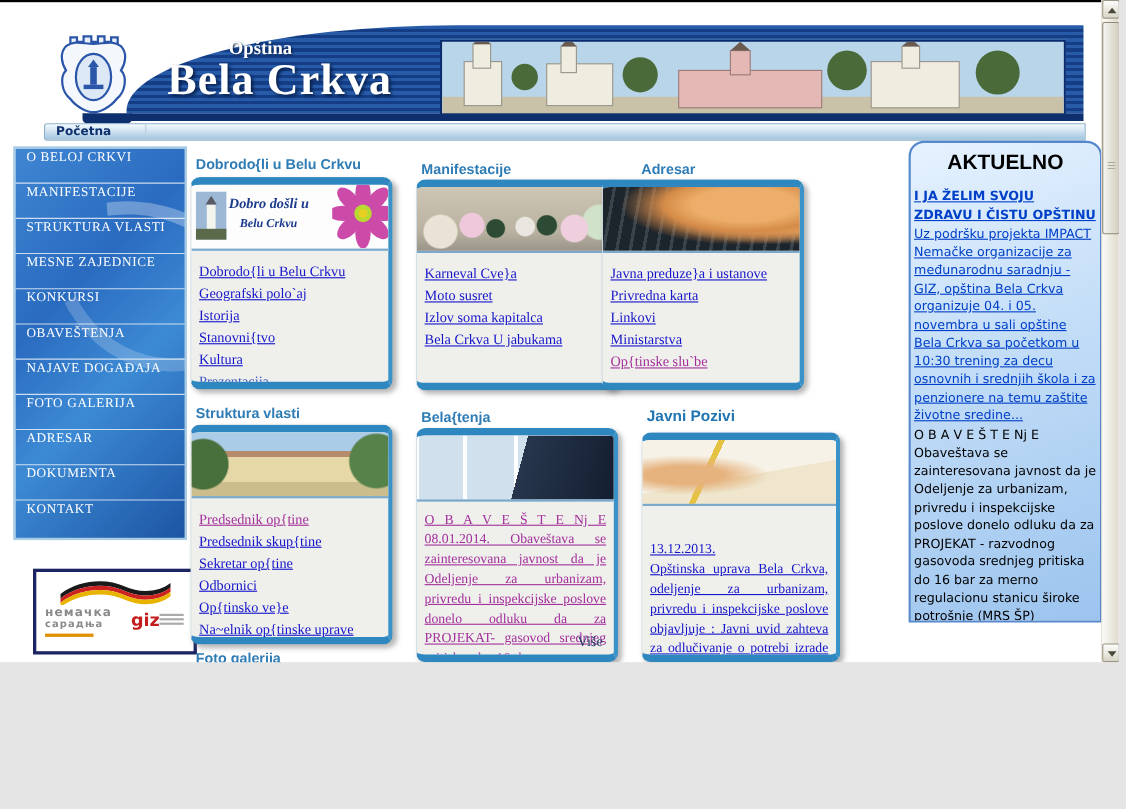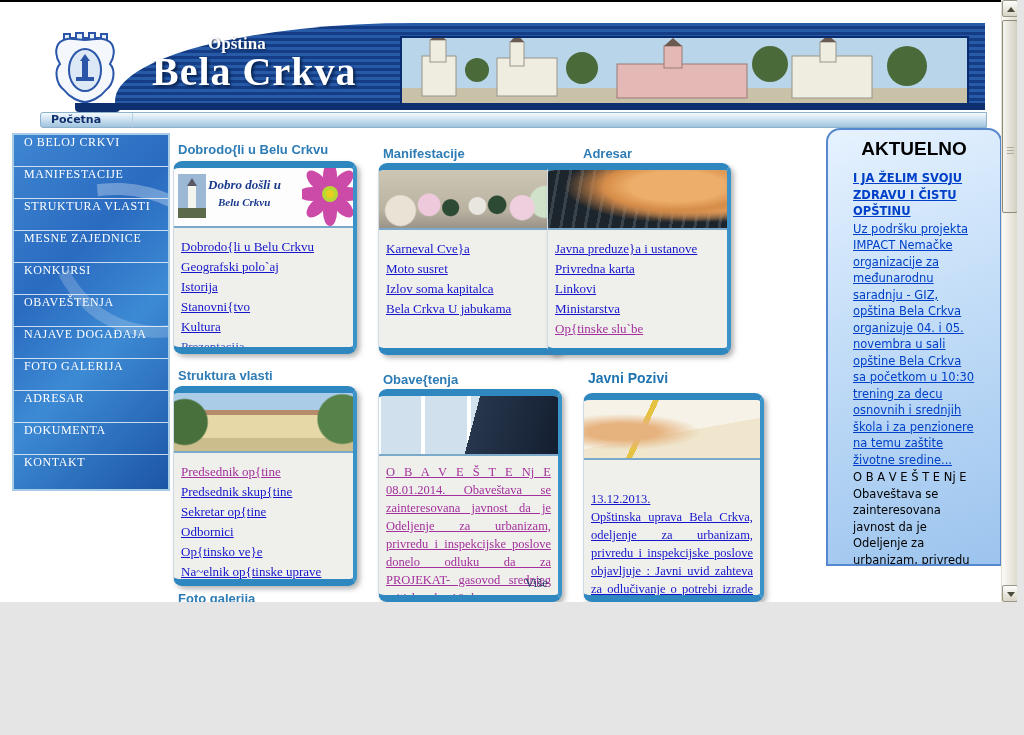--- a/index.html
+++ b/index.html
@@ -94,21 +94,21 @@
       repeating-linear-gradient(180deg,#d8e6f2 0 26px,#ffffff 26px 30px),#dce8f2;}
   .img-writing{background:
       radial-gradient(ellipse at 22% 55%,#e8b27a 0 18%,rgba(232,178,122,0) 40%),
       linear-gradient(115deg,rgba(240,200,60,0) 34%,#e8c23c 34% 37%,rgba(240,200,60,0) 37%),
       linear-gradient(170deg,#f6f2e6 0 55%,#efe6cc 55% 100%);}
   .img-keyboard,.img-carnival,.img-building,.img-businessman,.img-writing{filter:saturate(.95);}
 
   
   .aktuelno{left:826px;top:128px;width:176px;height:438px;border:2px solid #5588cc;border-radius:14px 14px 0 0;
             background:linear-gradient(160deg,#e6f2ff 0%,#c6dff8 40%,#9cc4ee 100%);
-            padding:6px 25px;box-sizing:border-box;overflow:hidden;}
+            padding:6px 3px;box-sizing:border-box;overflow:hidden;}
   .akt-h{font:bold 19px "Liberation Sans",sans-serif;color:#000;text-align:center;margin:2px 0 10px 0;}
   .akt-link{display:block;font:11.5px "DejaVu Sans",sans-serif;color:#0040c8;text-decoration:underline;
             line-height:16.5px;margin-bottom:1px;}
   .akt-link.b{font-weight:bold;}
   .akt-p{font:11.5px "DejaVu Sans",sans-serif;color:#000;line-height:16.5px;margin:1px 0 0 0;}
 
   
   .scrollbar{left:1001px;top:0;width:16px;height:602px;
              background:linear-gradient(90deg,#fcfbf7,#dedacc);border-left:1px solid #e4e0d4;box-sizing:border-box;}
   .sb-btn{position:absolute;left:0;width:16px;height:17px;background:linear-gradient(180deg,#fdfdfb,#d8d4c6);
@@ -195,26 +195,38 @@
       <div class="side-item">MESNE ZAJEDNICE</div>
       <div class="side-item">KONKURSI</div>
       <div class="side-item">OBAVEŠTENJA</div>
       <div class="side-item">NAJAVE DOGAĐAJA</div>
       <div class="side-item">FOTO GALERIJA</div>
       <div class="side-item">ADRESAR</div>
       <div class="side-item">DOKUMENTA</div>
       <div class="side-item">KONTAKT</div>
     </div>
 
+    <div class="abs giz-banner">
+      <svg class="abs" style="left:20px;top:4px;width:104px;height:26px;" viewBox="0 0 104 26">
+        <path d="M2 16 C20 2 45 2 60 9 C75 16 92 14 102 6 L102 10 C92 18 75 20 60 13 C45 6 20 6 2 20 Z" fill="#1a1a1a"></path>
+        <path d="M2 20 C20 6 45 6 60 13 C75 20 92 18 102 10 L102 14 C92 22 75 24 60 17 C45 10 20 10 2 24 Z" fill="#cc2222"></path>
+        <path d="M2 24 C20 10 45 10 60 17 C75 24 92 22 102 14 L102 18 C92 26 75 28 60 21 C45 14 20 14 2 28 Z" fill="#e8b400"></path>
+      </svg>
+      <div class="abs giz-country">немачка</div>
+      <div class="abs giz-coop">сарадња</div>
+      <div class="abs giz-orange"></div>
+      <div class="abs giz-logo">giz</div>
+      <div class="abs giz-fineprint"></div>
+    </div>
 
     <div class="abs sec-h" style="left:178px;top:142px;">Dobrodo{li u Belu Crkvu</div>
     <div class="abs sec-h" style="left:383px;top:146px;">Manifestacije</div>
     <div class="abs sec-h" style="left:583px;top:146px;">Adresar</div>
     <div class="abs sec-h" style="left:178px;top:368px;">Struktura vlasti</div>
-    <div class="abs sec-h" style="left:383px;top:372px;">Obave{tenja</div>
+    <div class="abs sec-h" style="left:383px;top:372px;">Bela{tenja</div>
     <div class="abs sec-h big" style="left:588px;top:370px;">Javni Pozivi</div>
     <div class="abs sec-h" style="left:178px;top:591px;">Foto galerija</div>
 
     <div class="box" style="left:173px;top:161px;width:184px;height:193px;">
       <div class="box-img img-welcome">
         <svg class="abs" style="left:4px;top:6px;width:28px;height:44px;" viewBox="0 0 28 44">
           <rect width="28" height="44" fill="#9cb8d4"></rect>
           <rect x="10" y="12" width="8" height="26" fill="#f4f4ee"></rect>
           <path d="M9 12 L14 4 L19 12 Z" fill="#5a5a66"></path>
           <rect y="34" width="28" height="10" fill="#5a6a4a"></rect>

